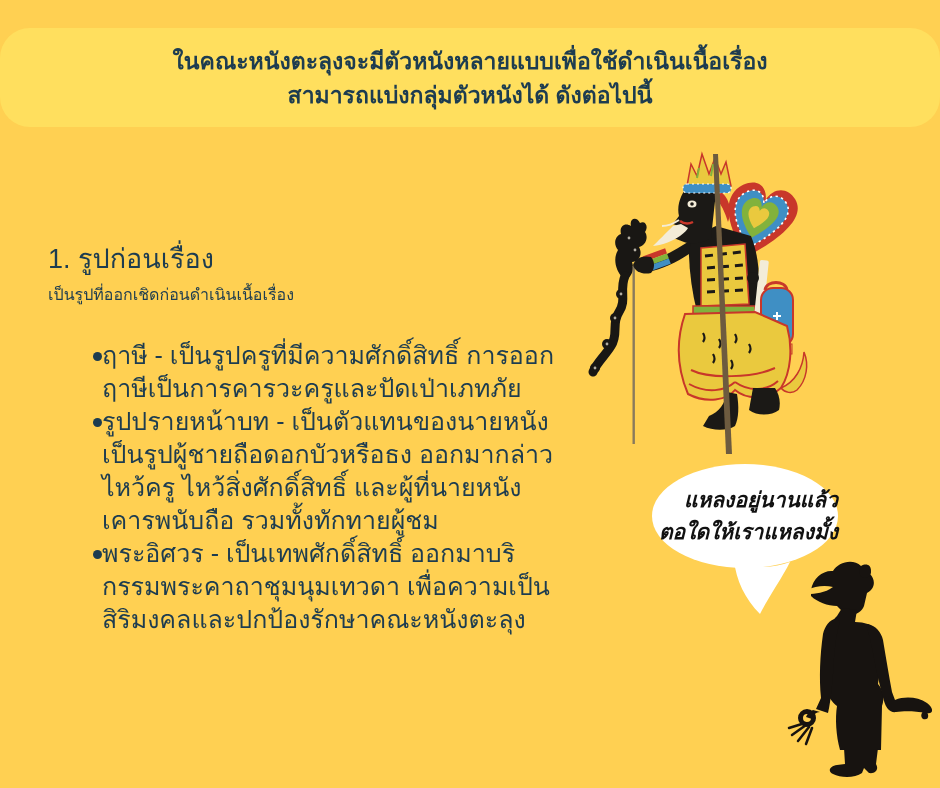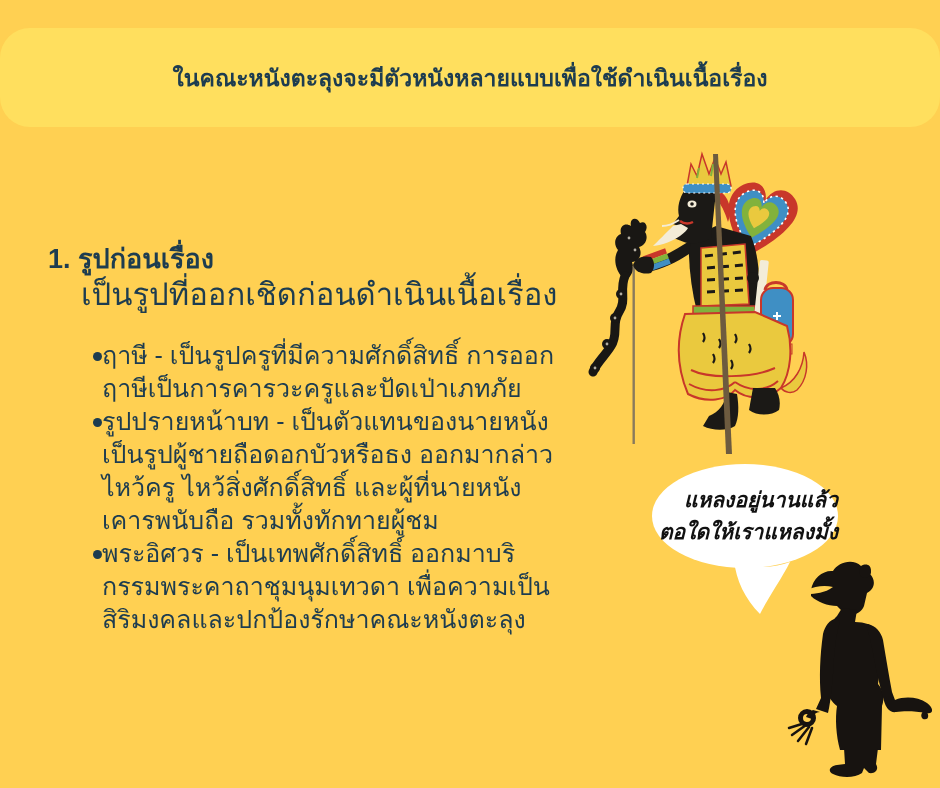--- a/index.html
+++ b/index.html
@@ -20,41 +20,42 @@
   }
   
   .banner{
     position:absolute;left:0;top:28px;width:940px;height:99px;
     background:var(--banner-background);
     display:flex;flex-direction:column;justify-content:center;align-items:center;border-radius:30px;
   }
   .banner p{font-size:23px;line-height:34px;font-weight:600;text-align:center}
   
   .content{position:absolute;left:48px;top:242px;width:548px}
-  .section-heading{font-size:27px;line-height:34px;font-weight:700}
-  .section-subtitle{font-size:31px;line-height:34px;font-weight:500;margin-left:33px;margin-top:2px}
+  .section-heading{font-size:27px;line-height:34px;font-weight:400}
+  .section-subtitle{font-size:16px;line-height:34px;font-weight:500;margin-top:2px}
   ul.bullets{list-style:none;margin-top:27px;margin-left:45px}
   ul.bullets li{display:flex;font-size:25px;line-height:33px;font-weight:500;max-width:470px}
   .dot{flex:none;width:9px;height:9px;border-radius:50%;background:var(--text);margin-top:13px}
   
   .puppet{position:absolute;left:585px;top:148px;width:235px;height:312px}
   .bubble-wrap{position:absolute;left:650px;top:462px;width:200px;height:160px}
   .bubble-text{
     position:absolute;left:4px;top:22px;width:184px;text-align:right;
     font-weight:700;font-style:italic;font-size:21px;line-height:32px;
     color:var(--speech-bubble-text);
   }
   .clown{position:absolute;left:765px;top:560px;width:175px;height:228px}
   svg{display:block;width:100%;height:100%}
 </style>
 </head>
 <body>
 
 <header class="banner">
   <p>ในคณะหนังตะลุงจะมีตัวหนังหลายแบบเพื่อใช้ดำเนินเนื้อเรื่อง</p>
+  <p>สามารถแบ่งกลุ่มตัวหนังได้ ดังต่อไปนี้</p>
 </header>
 
 <main class="content">
   <h1 class="section-heading">1. รูปก่อนเรื่อง</h1>
   <p class="section-subtitle">เป็นรูปที่ออกเชิดก่อนดำเนินเนื้อเรื่อง</p>
   <ul class="bullets">
     <li>
       <span class="dot"></span>
       <span>ฤาษี - เป็นรูปครูที่มีความศักดิ์สิทธิ์ การออกฤาษีเป็นการคารวะครูและปัดเป่าเภทภัย</span>
     </li>

